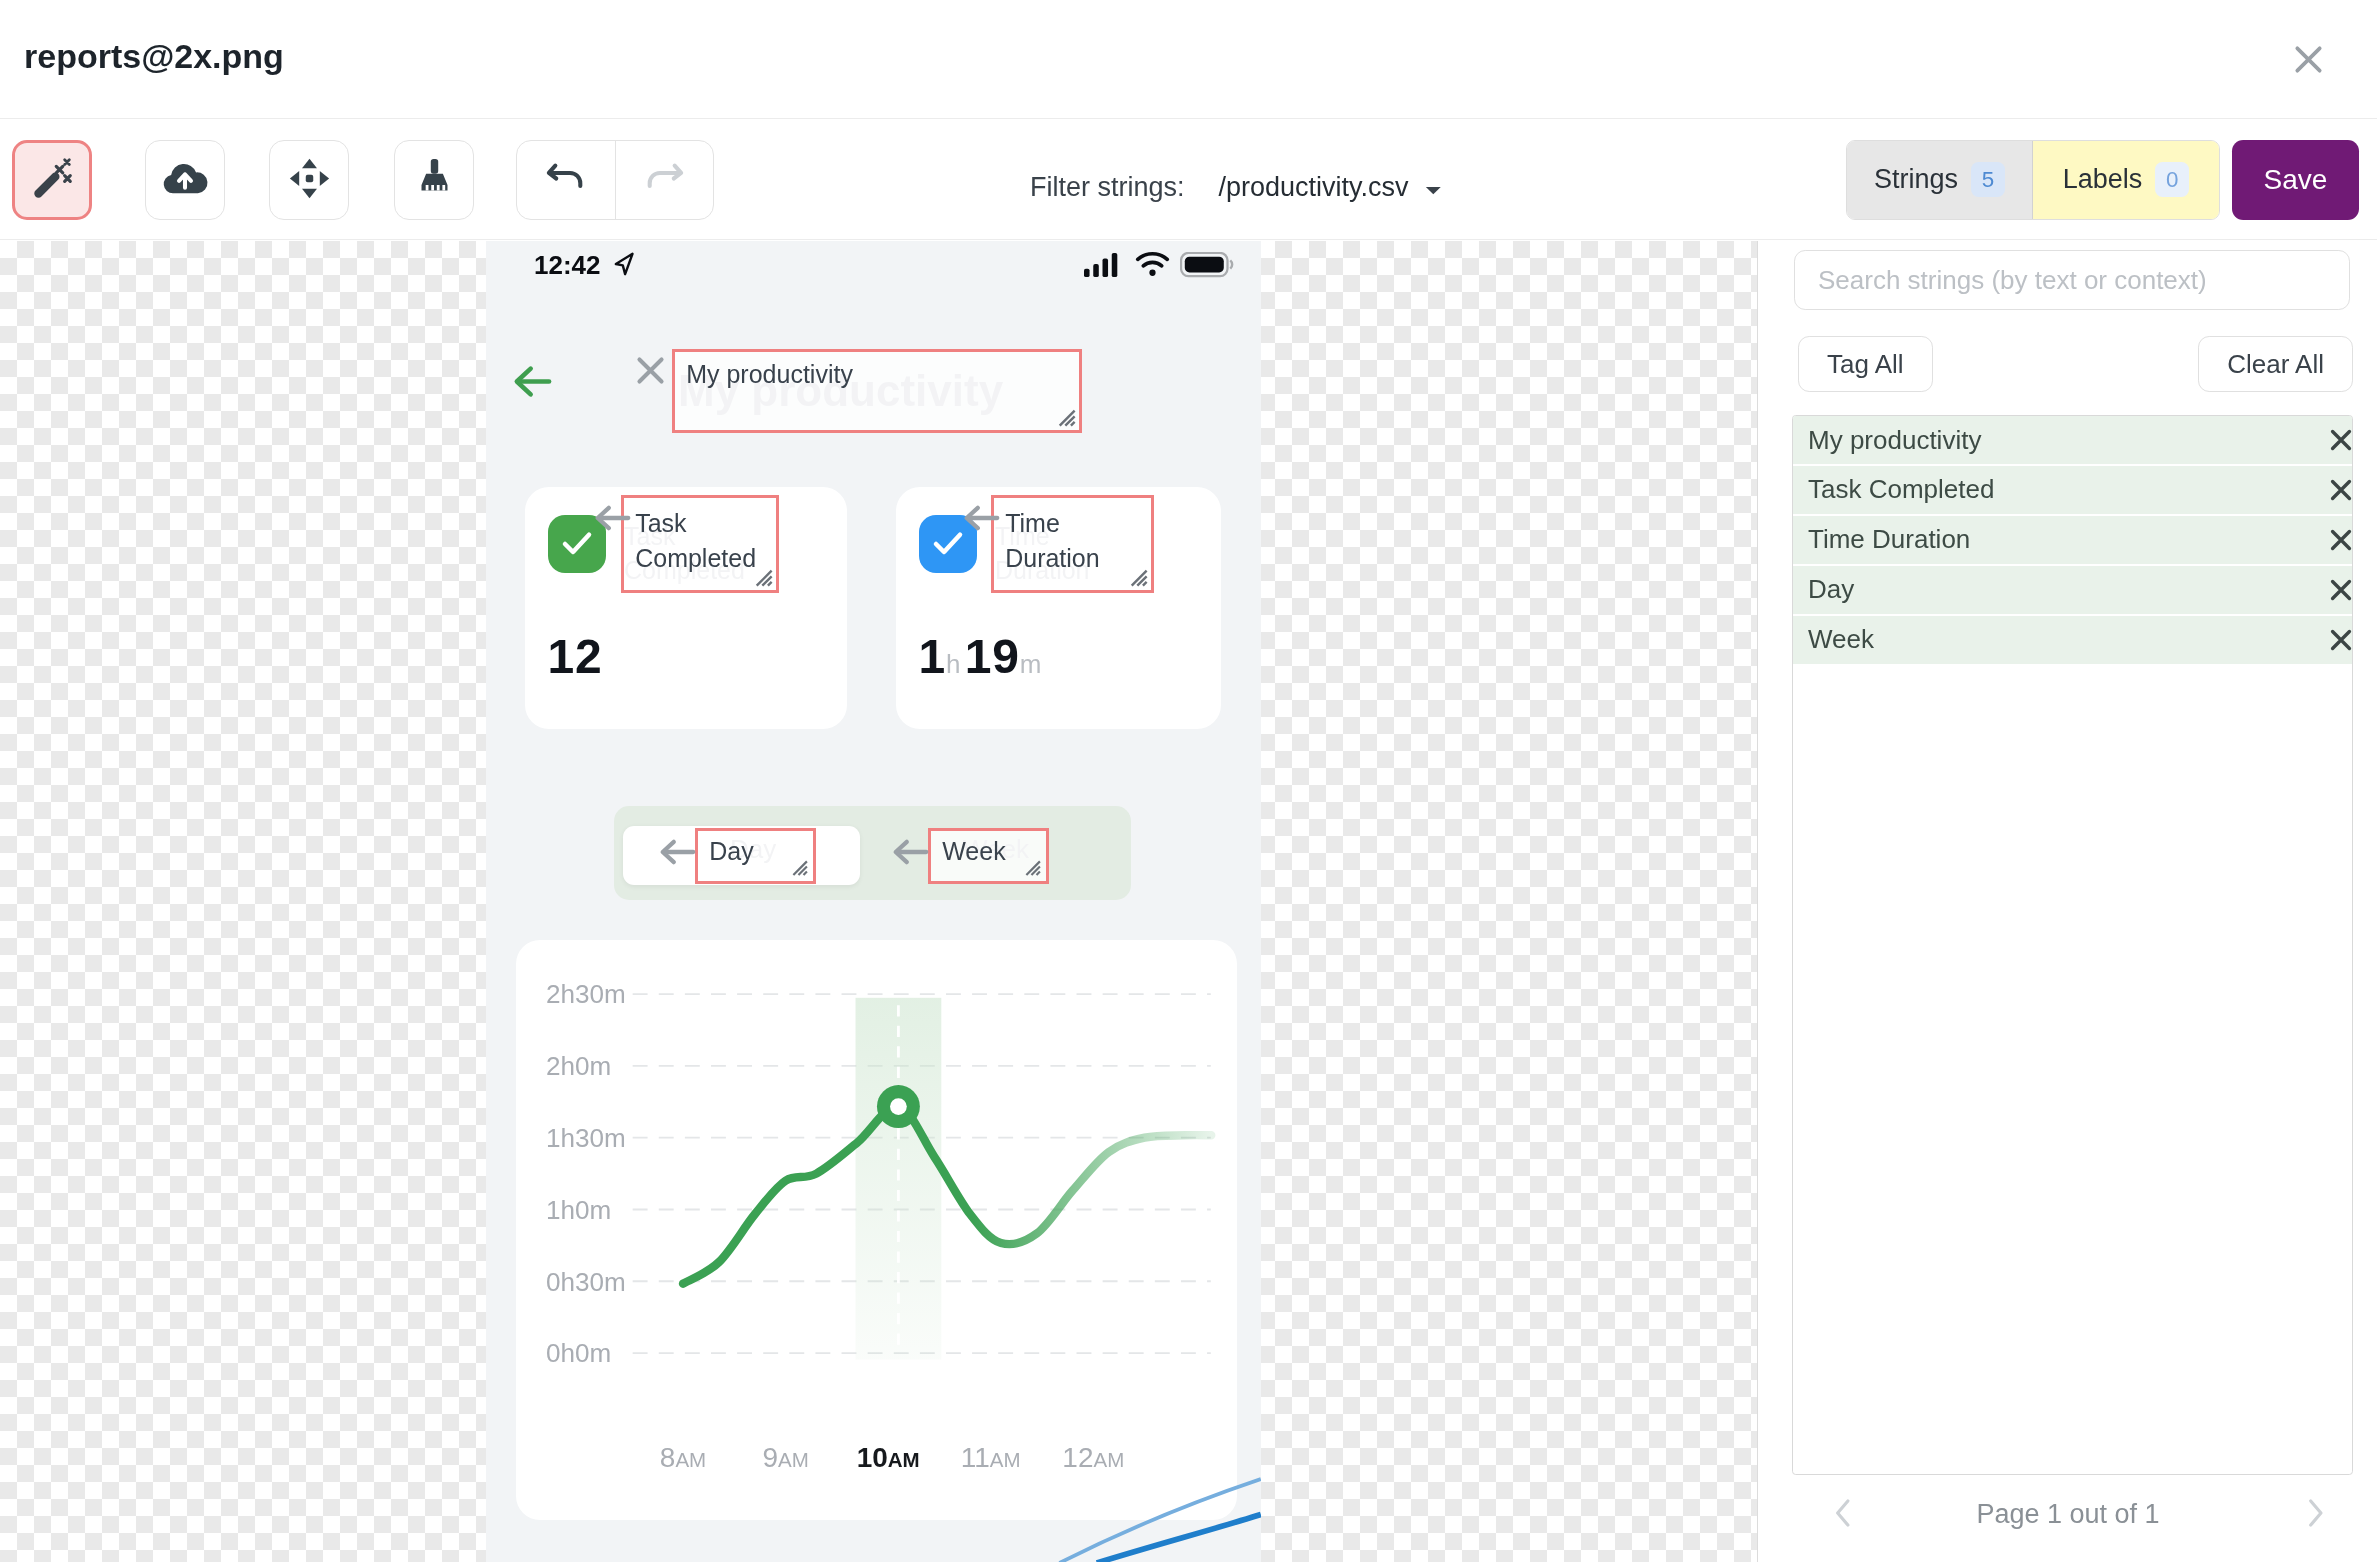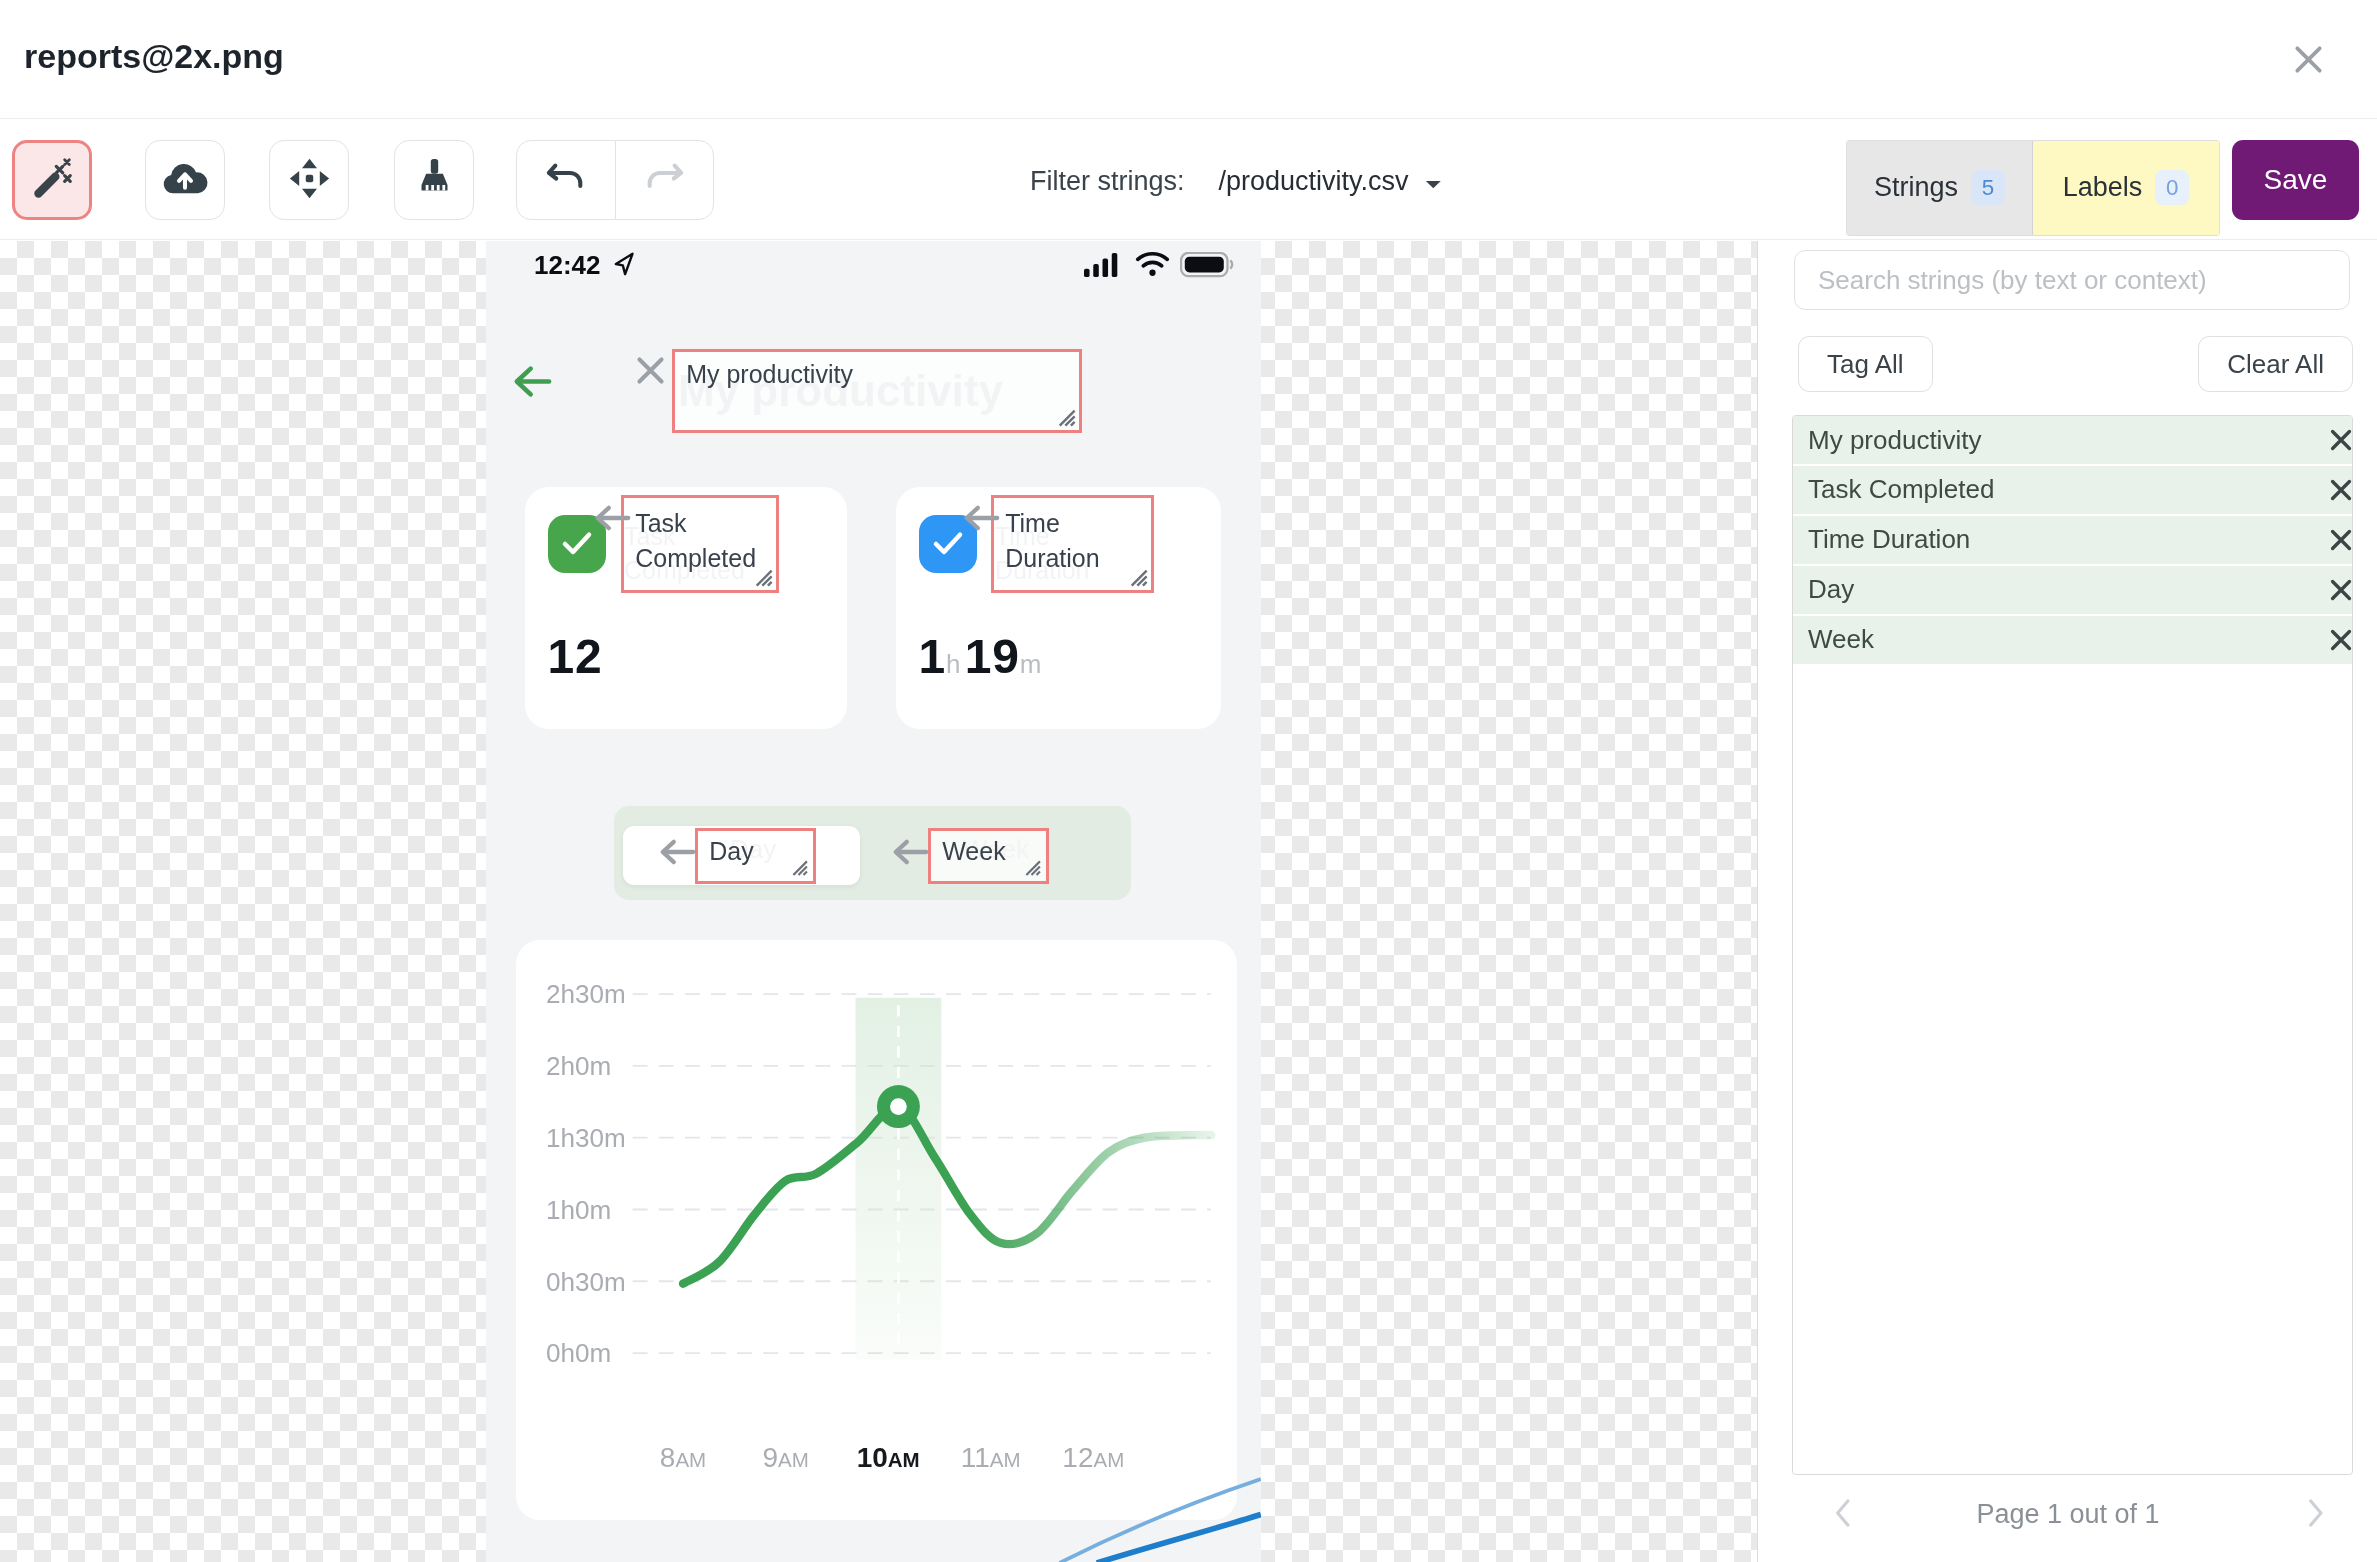--- a/index.html
+++ b/index.html
@@ -16,25 +16,25 @@
   
   .toolbar { position:absolute; left:0; top:119px; width:2377px; height:121px;
     background:#fff; border-bottom:1.9px solid #ececec; z-index:40; }
   .tool-btn { position:absolute; top:20.5px; width:80px; height:80px; background:#fff;
     border:1.9px solid #e3e3e3; border-radius:15px; display:flex; align-items:center; justify-content:center; cursor:pointer; }
   .tool-btn.active { background:#fbe7e7; border:3.7px solid #ee8383; }
   .undo-redo { position:absolute; top:20.5px; left:516px; width:198px; height:80px;
     border:1.9px solid #e3e3e3; border-radius:15px; display:flex; }
   .undo-redo > div { flex:1; display:flex; align-items:center; justify-content:center; cursor:pointer; }
   .undo-redo > div:first-child { border-right:1.9px solid #e3e3e3; }
-  .filter-wrap { position:absolute; left:1030px; top:2px; height:121px; display:flex; align-items:center; gap:34px; }
+  .filter-wrap { position:absolute; left:1030px; top:8px; height:121px; display:flex; align-items:center; gap:34px; }
   .filter-label { font-size:27px; color:#3a424a; }
   .filter-value { font-size:27px; color:#262d34; display:flex; align-items:center; gap:15px; cursor:pointer; }
-  .tabs { position:absolute; left:1846px; top:20.5px; height:96px; display:flex;
-    border:1.9px solid #dedede; border-radius:3px; overflow:hidden; background:#fff; }
+  .tabs { position:absolute; left:1846px; top:20.5px; height:80px; display:flex;
+    border:1.9px solid #dedede; border-radius:9px; overflow:hidden; background:#fff; }
   .tab { width:186px; display:flex; align-items:center; justify-content:center; gap:13px;
     font-size:27px; color:#2a3138; cursor:pointer; background:#fef9c3; }
   .tab.active { background:#e7e7e7; border-right:1.9px solid #d2d2d2; }
   .badge { min-width:34px; height:35px; padding:0 7.5px; border-radius:7.5px; background:#d9e6f8;
     color:#4e8ad2; font-size:22.4px; display:flex; align-items:center; justify-content:center; }
   .badge.zero { background:#e8f0fb; color:#74a2dd; }
   .save-btn { position:absolute; left:2232px; top:20.5px; width:127px; height:80px; background:#701a75;
     border:none; border-radius:11.2px; color:#fff; font-size:28px; font-weight:500; cursor:pointer; }
 
   

